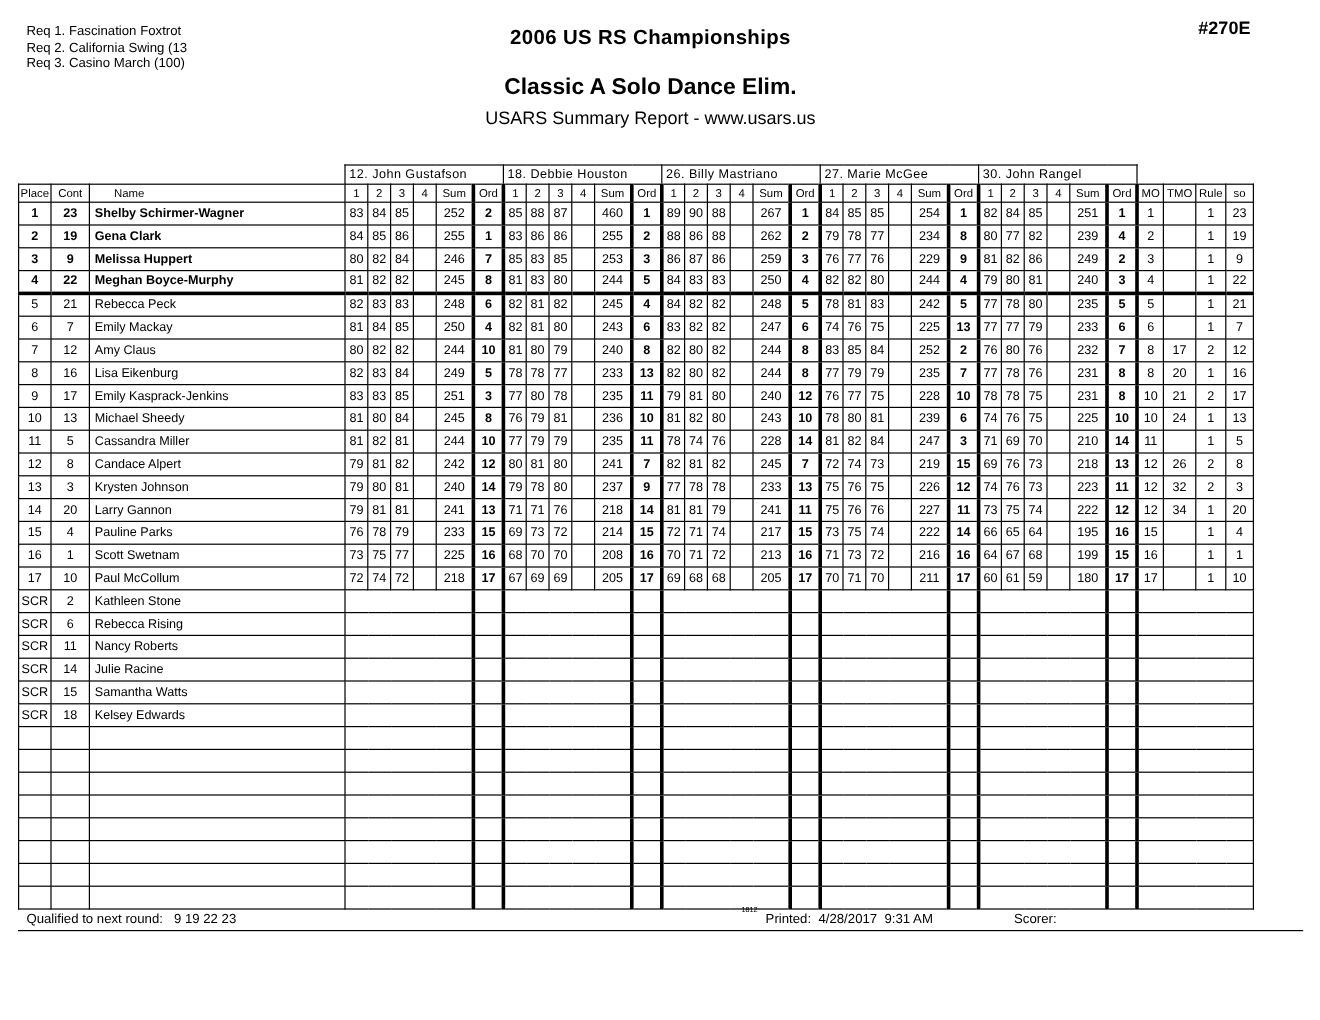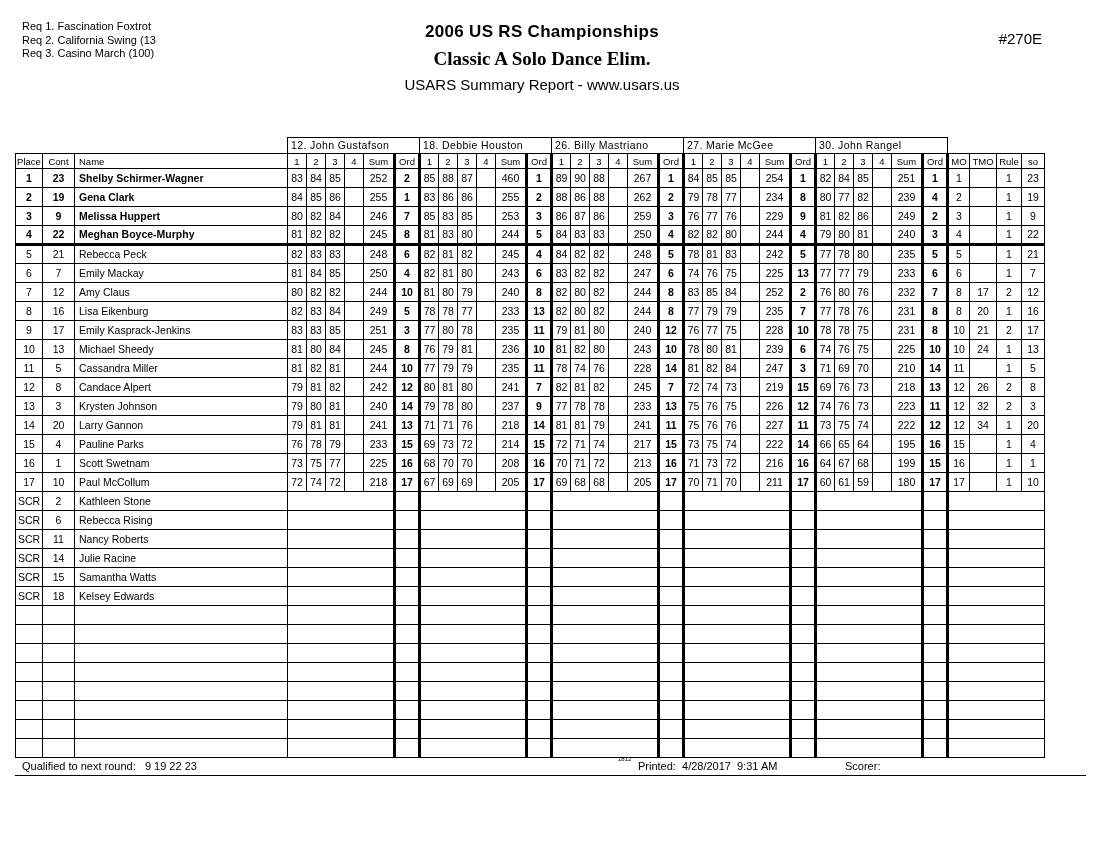--- a/index.html
+++ b/index.html
@@ -4,43 +4,43 @@
 <style>
   * { box-sizing: border-box; margin: 0; padding: 0; }
   html, body { width: 1100px; height: 850px; background: #fff; }
   body {
     position: relative;
     font-family: "Liberation Sans", sans-serif;
     color: #000;
     overflow: hidden;
   }
   .reqs { position: absolute; left: 22px; top: 20px; font-size: 11px; line-height: 13.5px; }
-  .event-code { position: absolute; right: 58px; top: 30px; font-size: 15px; font-weight: normal; }
+  .event-code { position: absolute; right: 58px; top: 15px; font-size: 15px; font-weight: bold; }
   .titles { position: absolute; left: 0; right: 16px; top: 22px; text-align: center; }
   .title { font-size: 17px; font-weight: bold; letter-spacing: 0.3px; }
   .venue { font-size: 13px; margin-top: 4px; white-space: pre; }
-  .event-name { font-size: 19px; font-weight: bold; margin-top: 6px; font-family: Liberation Serif, serif; }
+  .event-name { font-size: 19px; font-weight: bold; margin-top: 20px; }
   .report { font-size: 15px; margin-top: 6px; }
 
   table.results { position: absolute; left: 15px; top: 137px; border-collapse: collapse; table-layout: fixed; }
   .results td {
     border: 1px solid #000;
     height: 19px;
     font-size: 10.5px;
     line-height: 11px;
     text-align: center;
     padding: 0;
     overflow: hidden;
     white-space: nowrap;
   }
   .results tr.judge-row td { height: 16px; }
   .results td.spacer { border: none; }
   .results td.judge-name { text-align: left; padding-left: 3px; font-size: 10.5px; letter-spacing: 0.4px; }
   .results tr.col-head td { height: 15px; font-size: 9.5px; }
-  .results tr.col-head td.name { text-align: left; padding-left: 4px; }
+  .results tr.col-head td.name { text-align: left; padding-left: 20px; }
   .results td.name { text-align: left; padding-left: 4px; }
   .results td.sum { font-size: 10.5px; }
   .results td.ord { border-left: 3px solid #000; border-right: 3px solid #000; font-weight: bold; }
   .results tr.col-head td.ord { font-weight: normal; }
   .results tr.bold td.place, .results tr.bold td.cont, .results tr.bold td.name { font-weight: bold; }
   .results tr.cutoff td { border-bottom: 3px solid #000; }
   .results td.blank-span { border-left: none; border-right: none; }
   .results td.blank-end { border-left: none; }
   .results td.right { font-size: 9.5px; }
   .results tbody td.right { font-size: 10.5px; font-weight: normal; }

